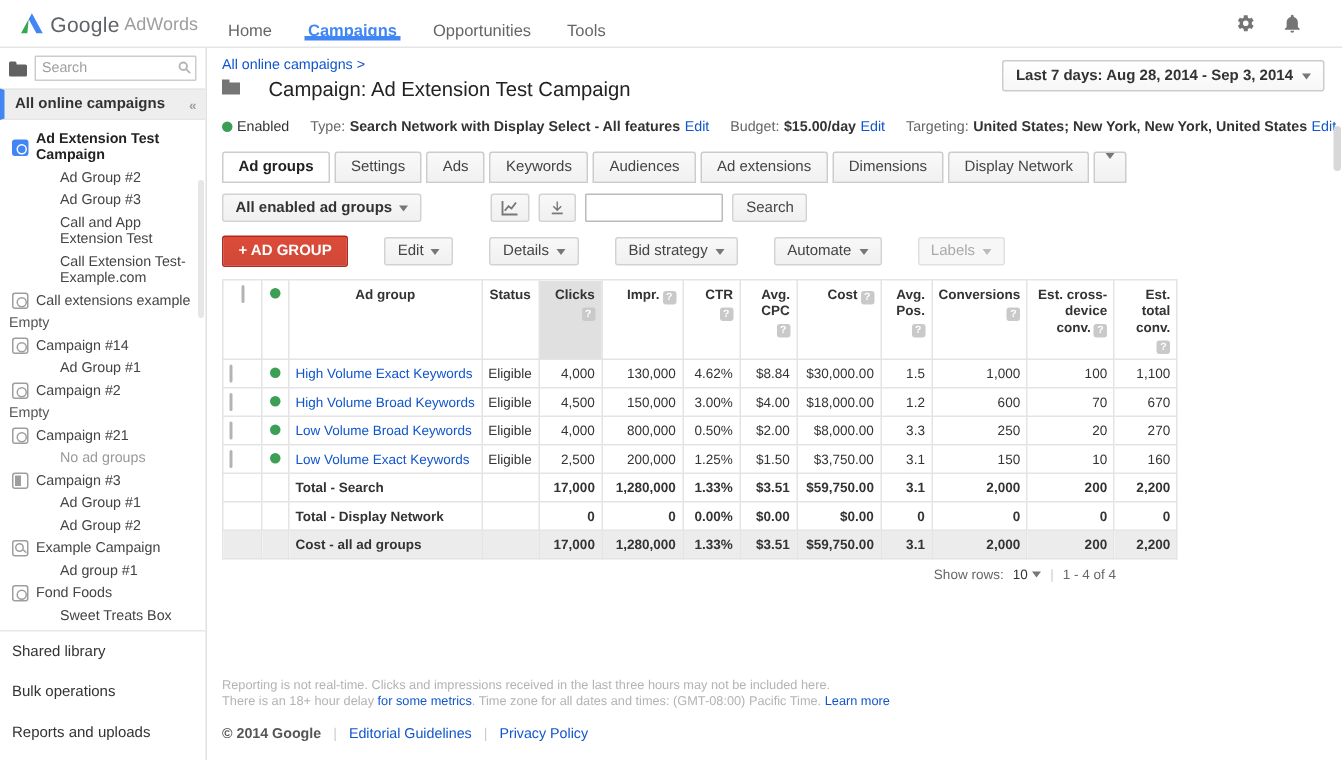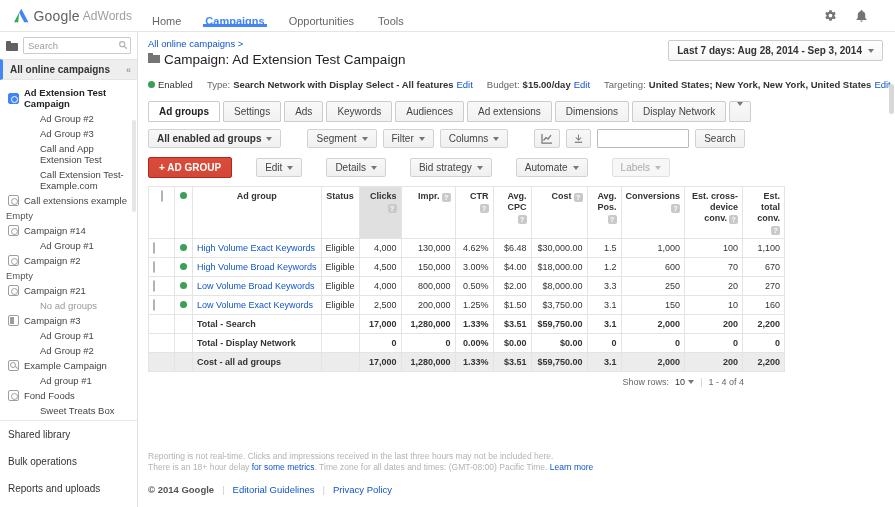--- a/index.html
+++ b/index.html
@@ -45,21 +45,21 @@
   .camp-ico::after { content:""; position:absolute; left:2px; top:2px; width:5px; height:5px; border:1px solid #9e9e9e; border-radius:50%; }
   .camp-ico.blue { border-color:#4285f4; background:#4285f4; }
   .camp-ico.blue::after { border-color:#fff; }
   .camp-ico.half::after { border:none; border-radius:0; width:4px; height:7px; top:1px; left:1px; background:#9e9e9e; }
   .camp-ico.search::after { width:4px; height:4px; top:1px; left:1px; }
   .camp-ico.search::before { content:""; position:absolute; left:6px; top:6px; width:3px; height:1px; background:#9e9e9e; transform:rotate(45deg); }
   .side-section { padding:8px 8px; font-size:10px; color:#333; cursor:pointer; }
   .side-scroll { position:absolute; right:1px; top:88px; width:4px; height:92px; background:#e6e6e6; border-radius:2px; }
   
   .breadcrumb { color:#1155cc; font-size:9.5px; cursor:pointer; }
-  .title-row { display:flex; align-items:center; gap:3px; margin-top:3px;text-align:right; }
+  .title-row { display:flex; align-items:center; gap:18px; margin-top:3px;text-align:right; }
   .title-folder { width:13px; height:9px; position:relative; }
   .title-folder::before { content:""; position:absolute; left:0; top:-2px; width:5px; height:3px; background:#757575; }
   .title-folder::after { content:""; position:absolute; left:0; top:0; width:12px; height:8px; background:#757575; }
   .page-title { font-size:13.5px; color:#222; }
   .date-range { position:absolute; top:8px; right:12px; border:1px solid #ccc; border-radius:2px; background:linear-gradient(#fff,#f7f7f7); padding:4px 8px; font-size:10px; font-weight:bold; color:#333; display:flex; align-items:center; gap:6px; cursor:pointer; }
   .status-row { display:flex; align-items:center; gap:14px; margin-top:12px; font-size:9.5px; color:#666; flex-wrap:nowrap; white-space:nowrap; }
   .status-group { display:flex; align-items:center; gap:3px; }
   .gdot { width:7px; height:7px; border-radius:50%; background:#3d9e56; display:inline-block; }
   .bval { font-weight:bold; color:#333; }
   a.edit { color:#1155cc; text-decoration:none; cursor:pointer; }
@@ -274,34 +274,20 @@
         <div class="tab">Display Network</div>
         <div class="tab more"><span class="caret"></span></div>
       </div>
 
     <div class="toolbar">
       <button class="btn bold">
         <span>All enabled ad groups</span>
         <span class="caret"></span>
       </button>
       <span class="tb-gap"></span>
-      <span id="toolbar-dropdowns" style="display:inline-flex;gap:6px">
-          <button class="btn">
-            <span>Segment</span>
-            <span class="caret"></span>
-          </button>
-          <button class="btn">
-            <span>Filter</span>
-            <span class="caret"></span>
-          </button>
-          <button class="btn">
-            <span>Columns</span>
-            <span class="caret"></span>
-          </button>
-        </span>
       <span class="tb-gap"></span>
       <button class="btn icon-btn">
         <svg width="12" height="11" viewBox="0 0 24 22">
           <path fill="none" stroke="#777" stroke-width="2.5" d="M2 2v18h20"></path>
           <path fill="none" stroke="#777" stroke-width="2.5" d="M5 15l5-6 4 3 6-8"></path>
         </svg>
       </button>
       <button class="btn icon-btn">
         <svg width="11" height="11" viewBox="0 0 24 24">
           <path fill="#777" d="M11 3h2v10l4-4 1.5 1.5L12 17 5.5 10.5 7 9l4 4z"></path>
@@ -375,21 +361,21 @@
         </thead>
         <tbody>
           <tr>
             <td><span class="cb"></span></td>
             <td style="text-align: center;"><span class="gdot"></span></td>
             <td><a class="row-link">High Volume Exact Keywords</a></td>
             <td>Eligible</td>
             <td class="num">4,000</td>
             <td class="num">130,000</td>
             <td class="num">4.62%</td>
-            <td class="num">$6.48</td>
+            <td class="num">$8.84</td>
             <td class="num">$30,000.00</td>
             <td class="num">1.5</td>
             <td class="num">1,000</td>
             <td class="num">100</td>
             <td class="num">1,100</td>
           </tr>
           <tr>
             <td><span class="cb"></span></td>
             <td style="text-align: center;"><span class="gdot"></span></td>
             <td><a class="row-link">High Volume Broad Keywords</a></td>

